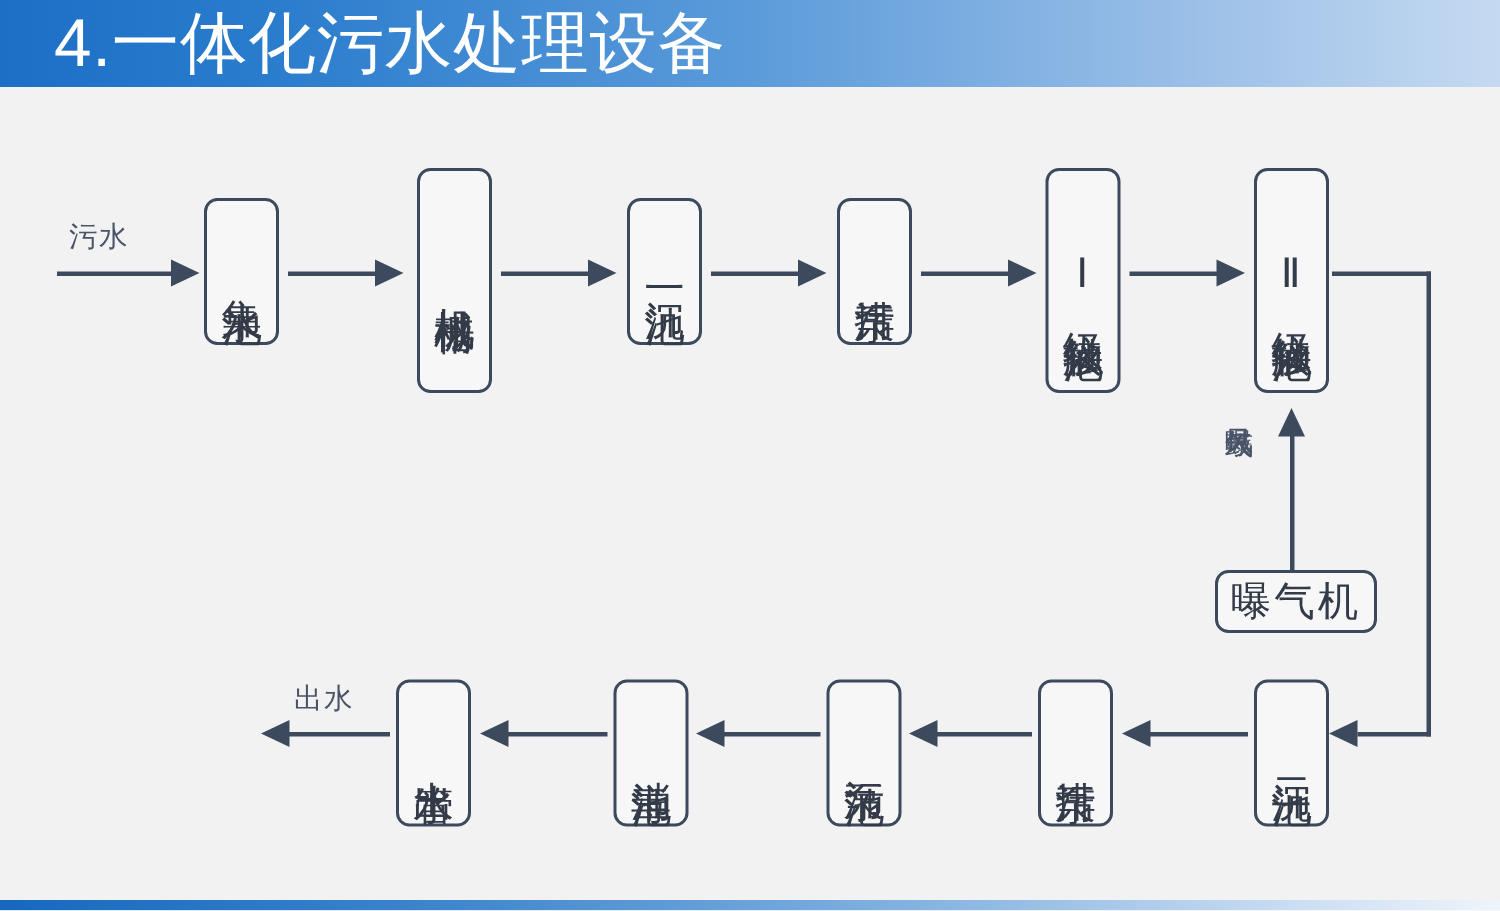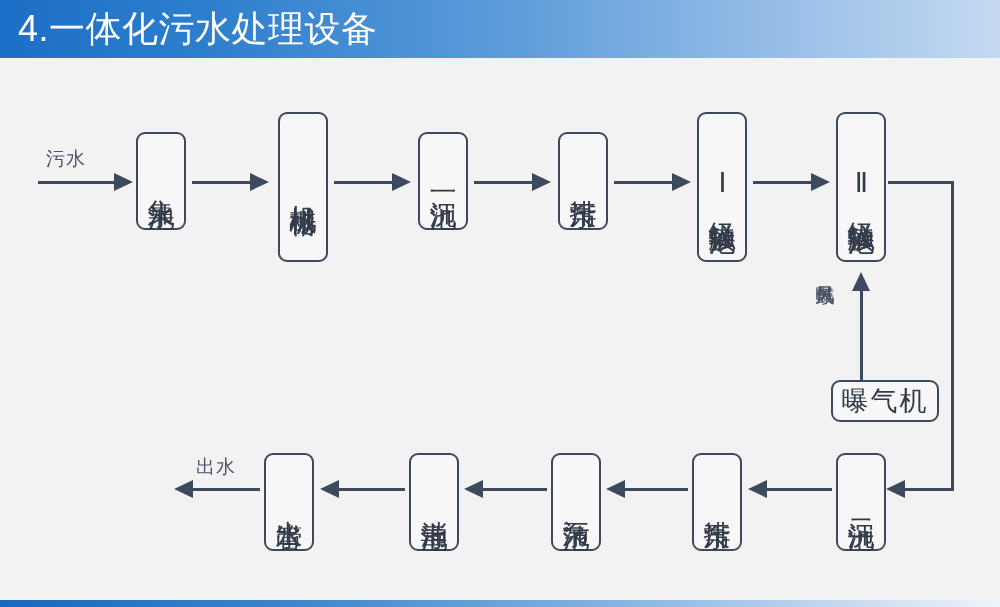--- a/index.html
+++ b/index.html
@@ -18,22 +18,22 @@
 
   
   #title-bar {
     position: absolute;
     left: 0; top: 0;
     width: 1000px; height: 58px;
     background: linear-gradient(to right, #1c6fc6 0%, #2a7ccd 18%, #5b9bda 50%, #9cc0e8 80%, #c5daf1 100%);
   }
   #title-text {
     position: absolute;
-    left: 18px; top: 4px;
-    font-size: 36px;
+    left: 36px; top: 4px;
+    font-size: 45px;
     line-height: 50px;
     color: #ffffff;
     letter-spacing: 0.5px;
     white-space: nowrap;
   }
 
   
   #bottom-bar {
     position: absolute;
     left: 0; top: 600px;
@@ -69,21 +69,20 @@
     font-size: 27px;
     line-height: 30px;
     letter-spacing: 2px;
     font-weight: 500;
   }
   .node.horiz {
     font-size: 27px;
     line-height: 30px;
     letter-spacing: 2px;
     font-weight: 500;
-    margin-left: 21px;
   }
 
   
   .line-h, .line-v {
     position: absolute;
     background: #3d4a5e;
   }
   .line-h { height: 3px; }
   .line-v { width: 3px; }
 

